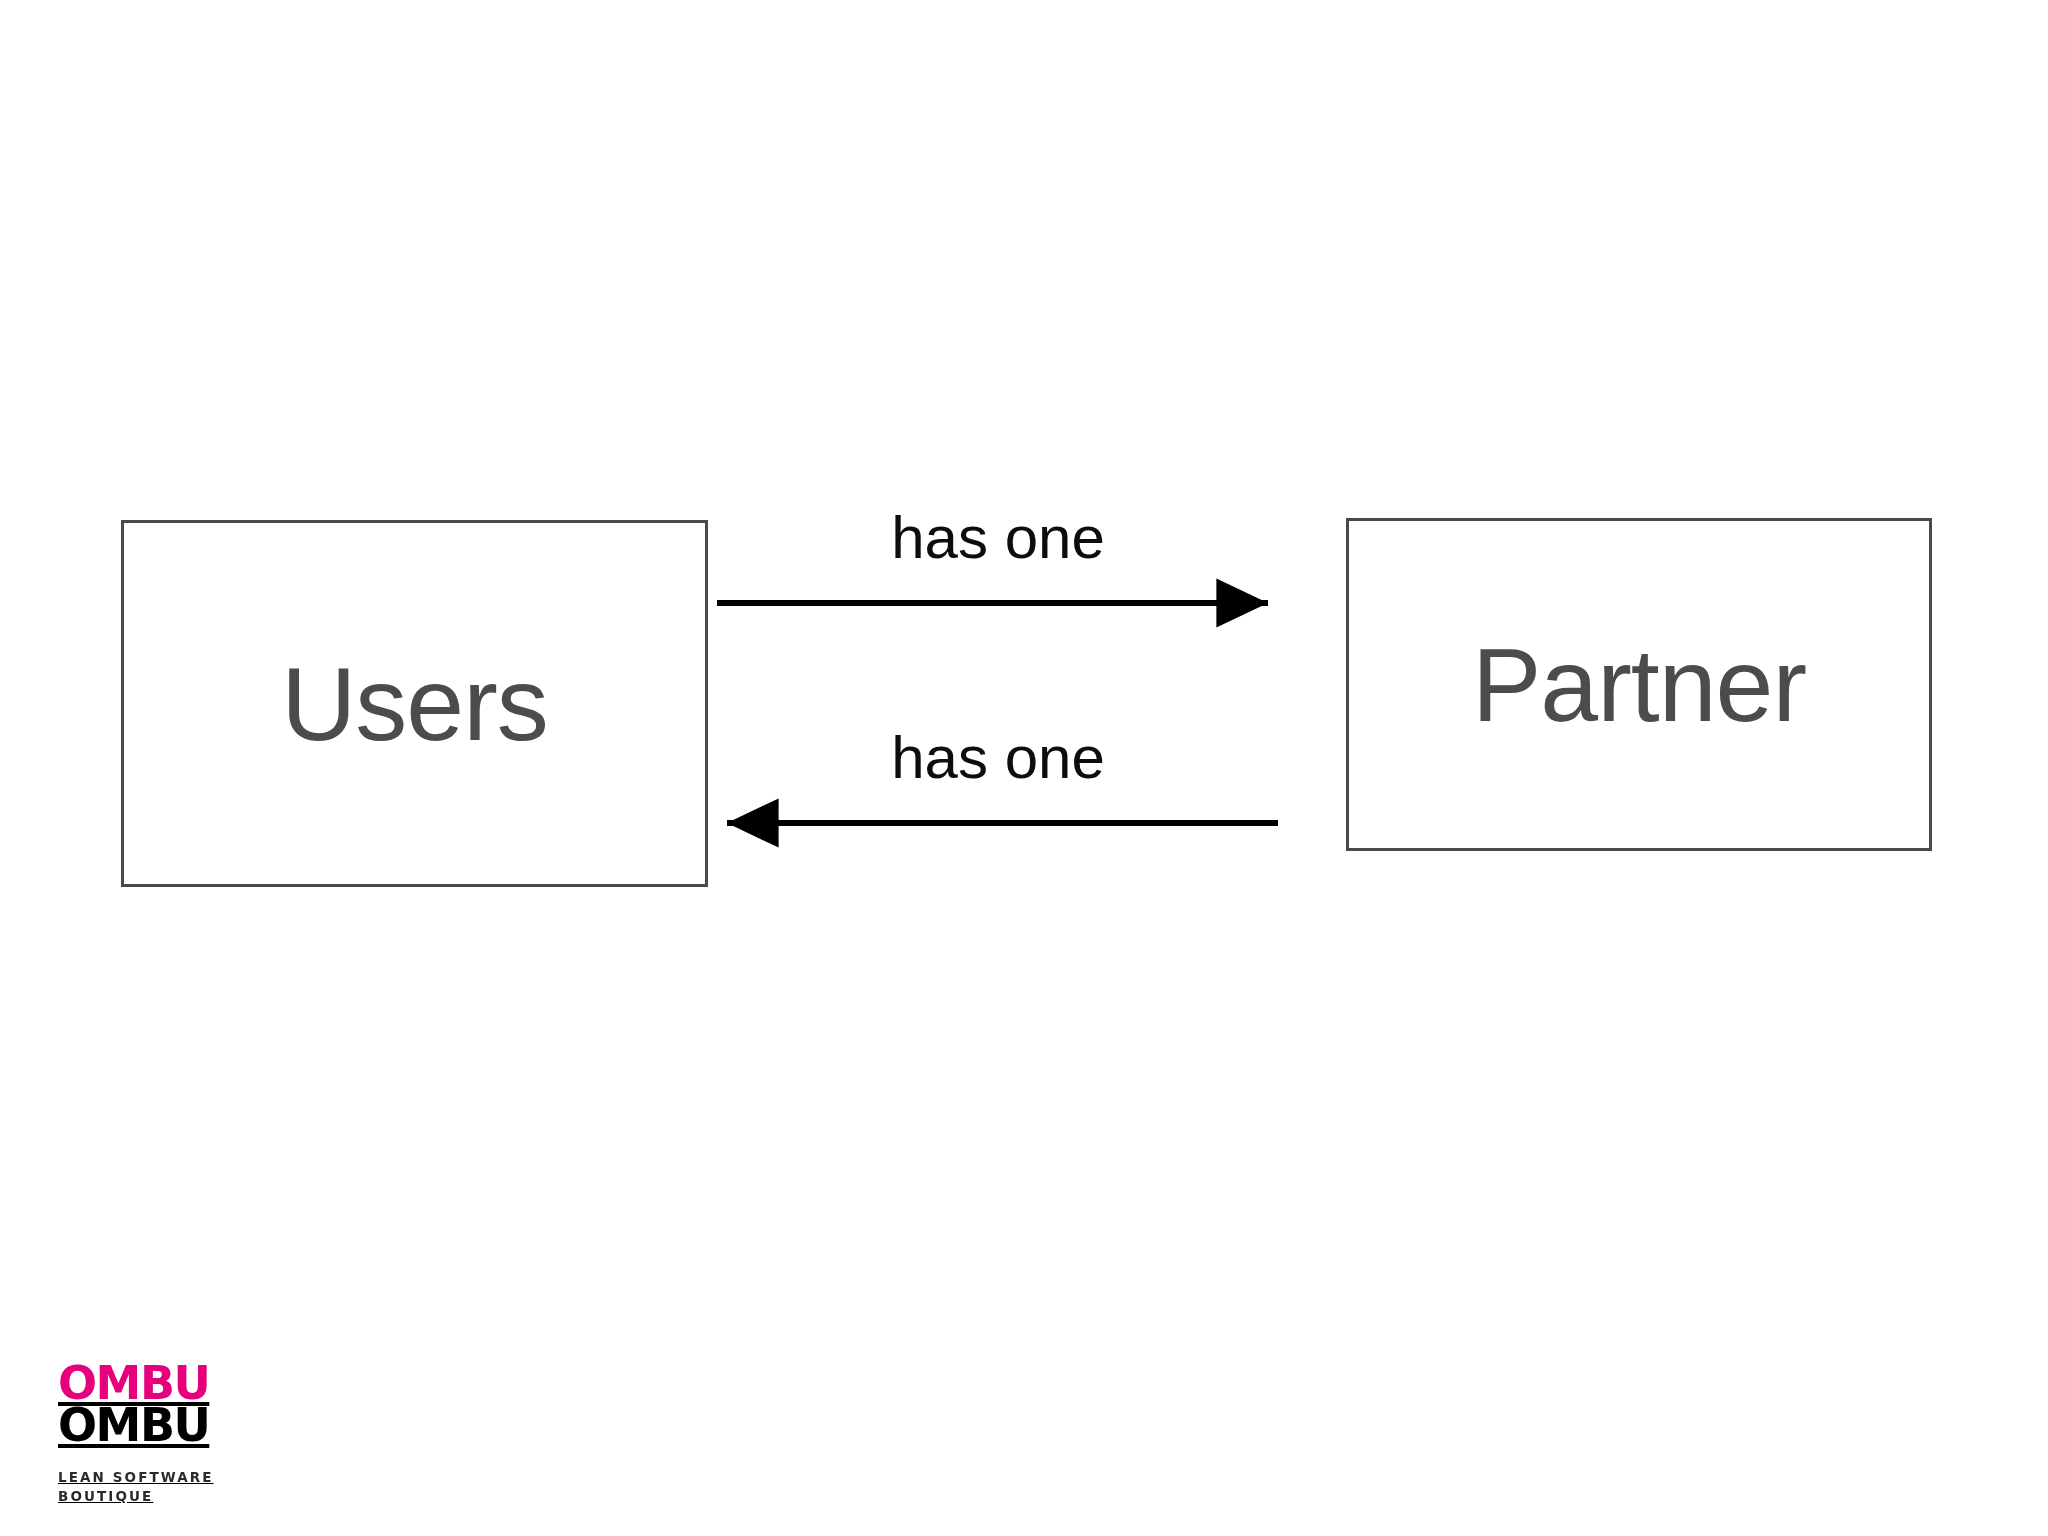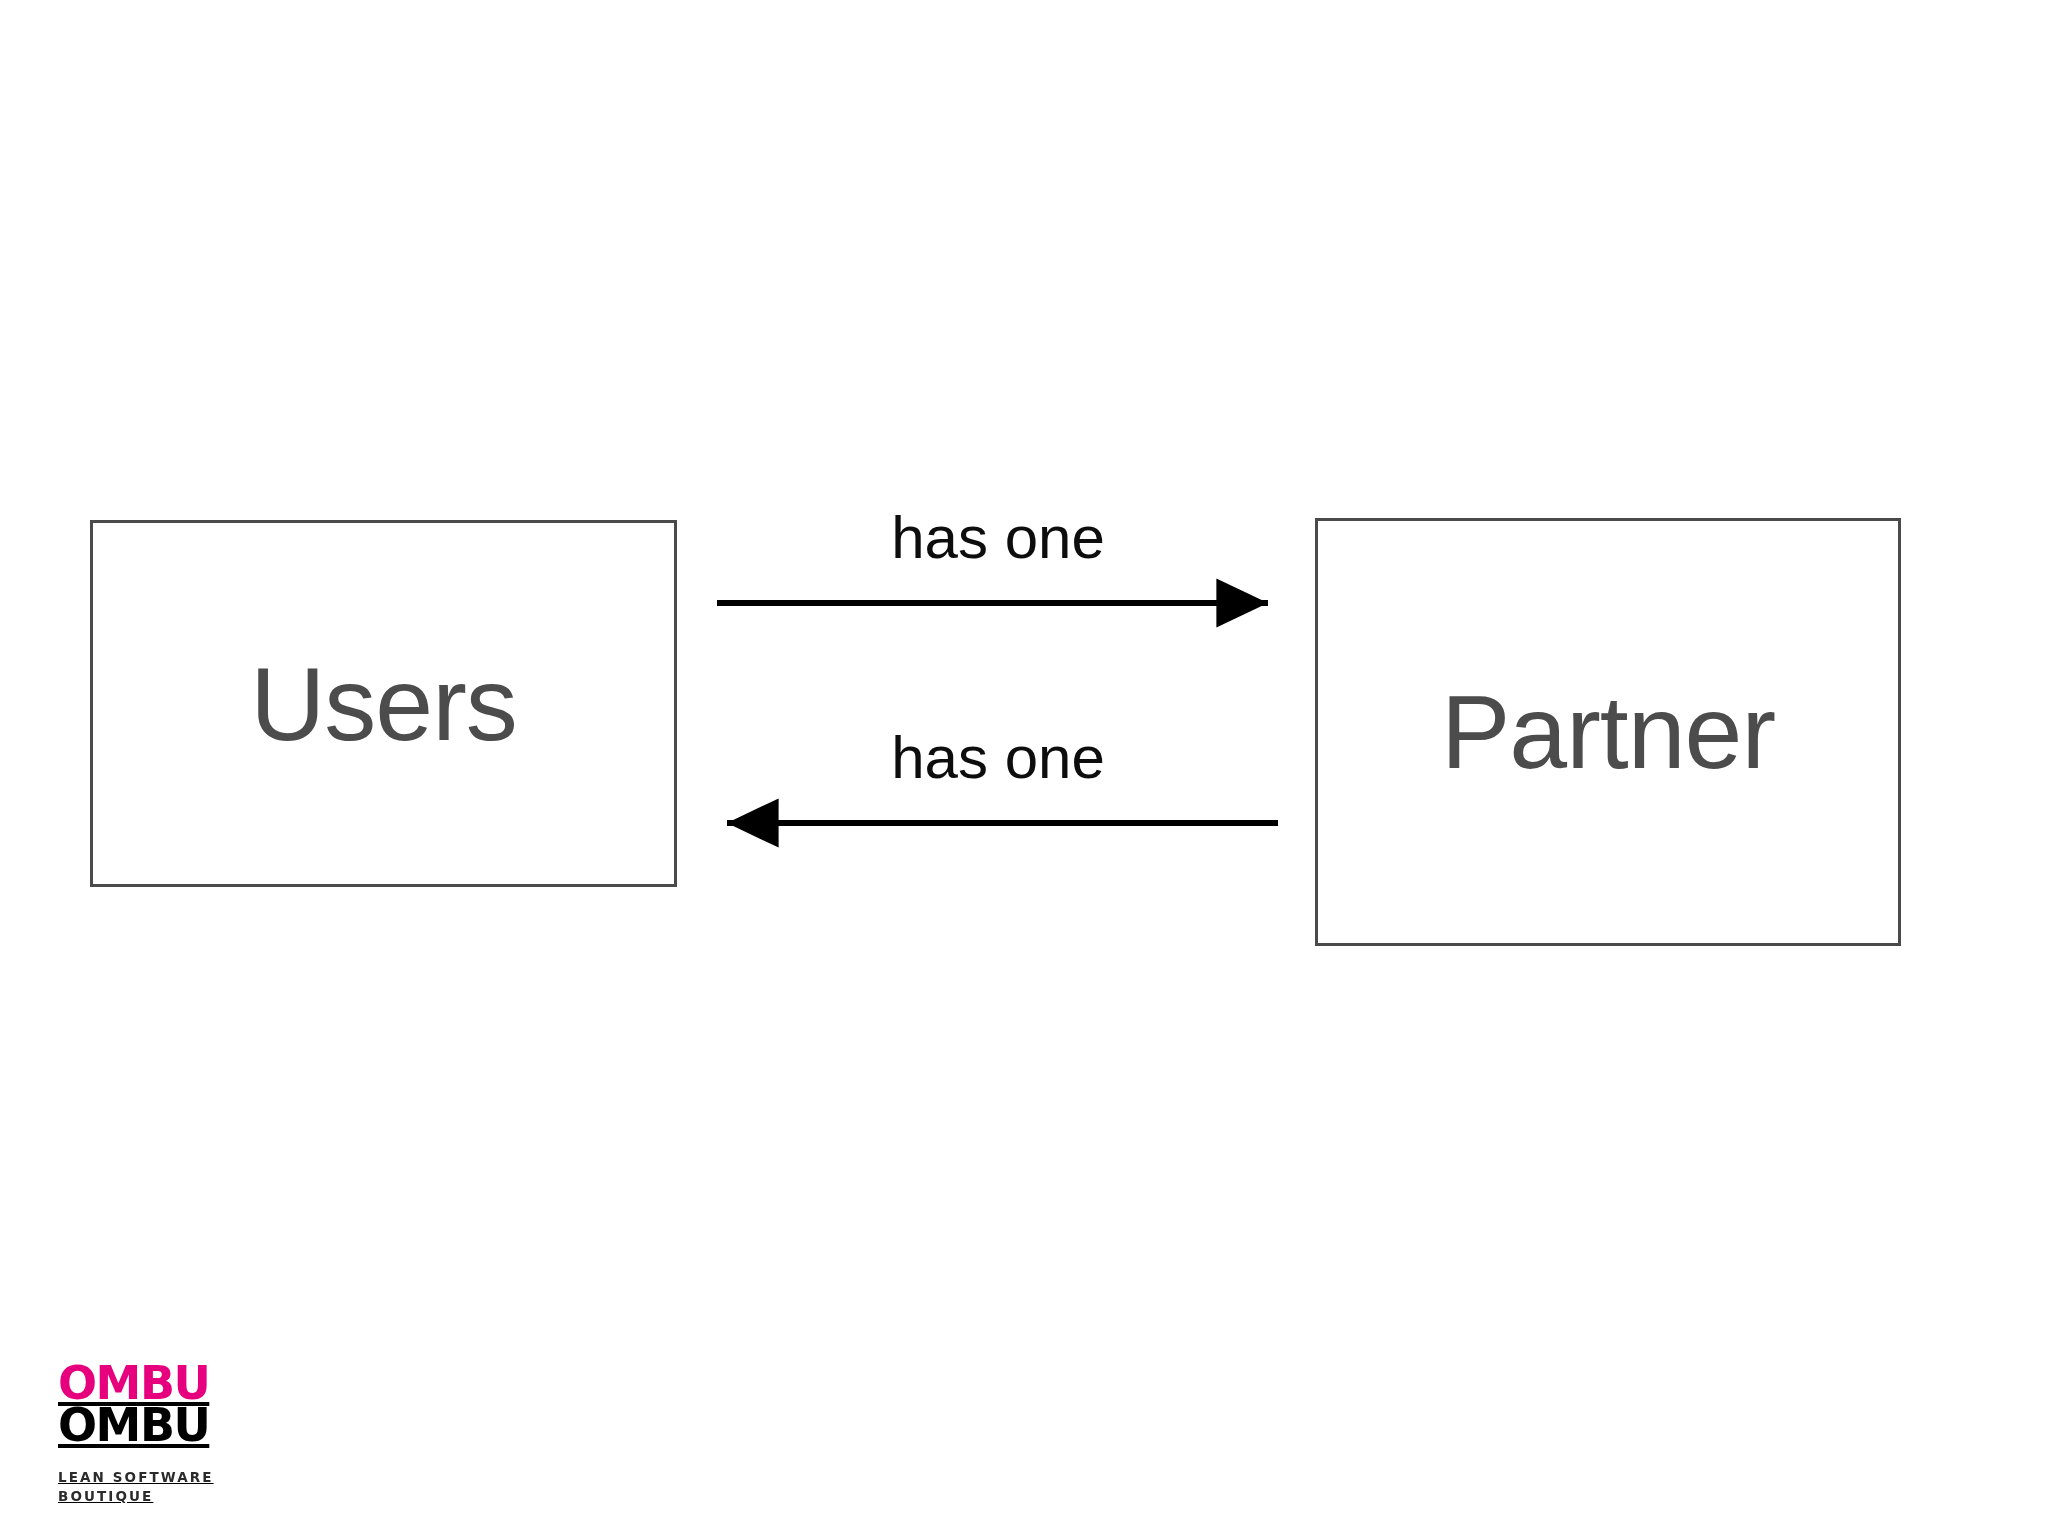--- a/index.html
+++ b/index.html
@@ -20,33 +20,34 @@
 
   
   .entity-box {
     position: absolute;
     box-sizing: border-box;
     border: 3px solid #4a4a4a;
     background: #ffffff;
     display: flex;
     align-items: center;
     justify-content: center;
+    margin-left: 31px;
   }
   .entity-label {
     font-family: "Liberation Sans", sans-serif;
     font-size: 104px;
     font-weight: 400;
     color: #4c4c4c;
     letter-spacing: -1px;
     line-height: 1;
     white-space: nowrap;
   }
 
   #box-users   { left: 90px;   top: 520px; width: 587px; height: 367px; }
-  #box-partner { left: 1315px; top: 518px; width: 586px; height: 428px; }
+  #box-partner { left: 1315px; top: 518px; width: 586px; height: 333px; }
 
   
   .rel-svg {
     position: absolute;
     left: 0;
     top: 0;
     width: 2048px;
     height: 1536px;
     pointer-events: none;
   }

